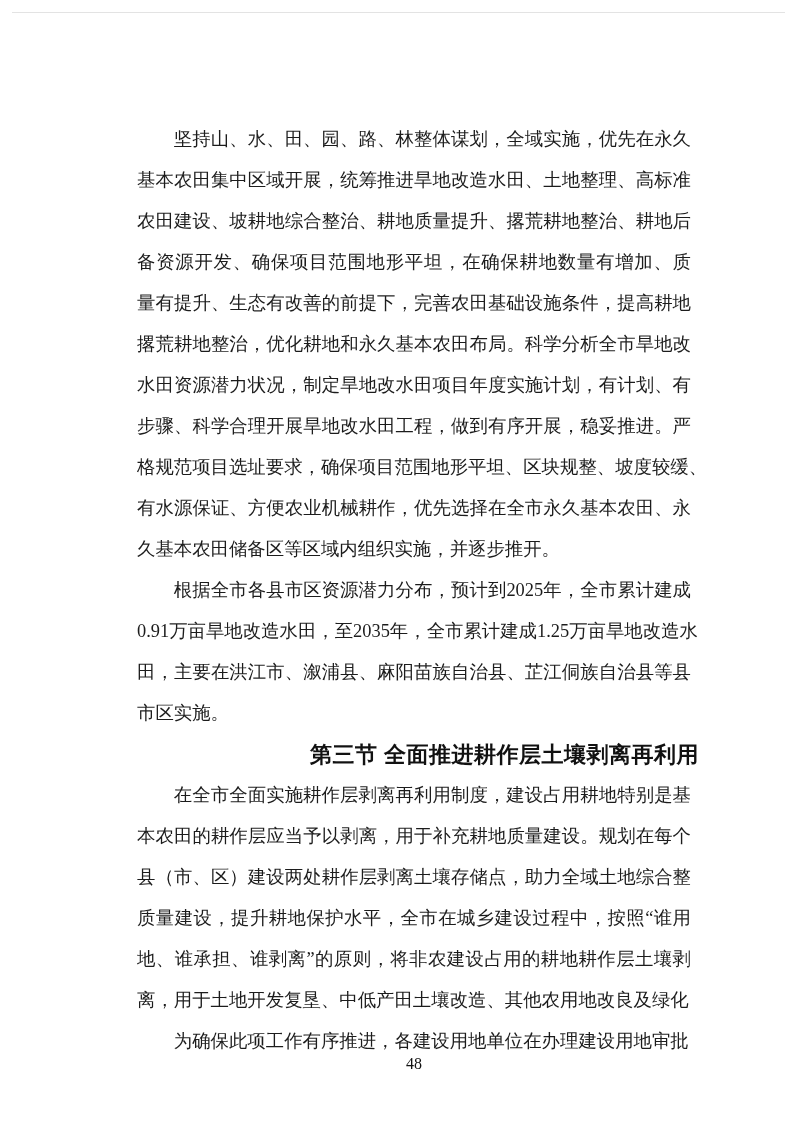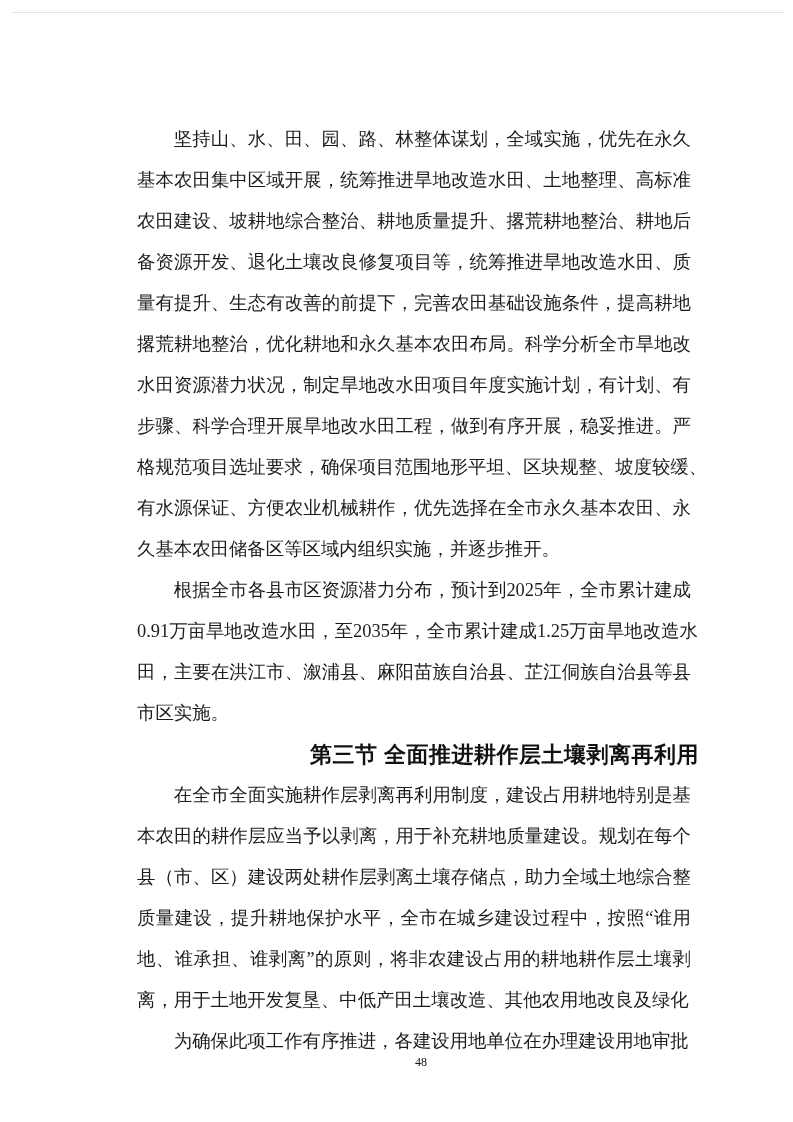--- a/index.html
+++ b/index.html
@@ -37,40 +37,40 @@
     font-weight: 700;
     text-align: right;
     line-height: 37px;
     margin: 3px 0;
     letter-spacing: 0.5px;
     color: #111111;
     white-space: nowrap;
   }
   .page-number {
     position: absolute;
-    left: 120px;
+    left: 113px;
     top: 1038px;
     width: 570px;
     text-align: center;
     font-family: "Liberation Serif", "DejaVu Serif", serif;
-    font-size: 12px;
+    font-size: 16px;
     color: #111111;
   }
 </style>
 </head>
 <body>
 
 <div class="page">
   <div class="content">
 
     <div class="para">
       <div class="line indent">坚持山、水、田、园、路、林整体谋划，全域实施，优先在永久</div>
       <div class="line">基本农田集中区域开展，统筹推进旱地改造水田、土地整理、高标准</div>
       <div class="line">农田建设、坡耕地综合整治、耕地质量提升、撂荒耕地整治、耕地后</div>
-      <div class="line">备资源开发、退化土壤改良修复项目等，统筹推进旱地改造水田、质</div>
+      <div class="line">备资源开发、确保项目范围地形平坦，在确保耕地数量有增加、质</div>
       <div class="line">量有提升、生态有改善的前提下，完善农田基础设施条件，提高耕地</div>
       <div class="line">撂荒耕地整治，优化耕地和永久基本农田布局。科学分析全市旱地改</div>
       <div class="line">水田资源潜力状况，制定旱地改水田项目年度实施计划，有计划、有</div>
       <div class="line">步骤、科学合理开展旱地改水田工程，做到有序开展，稳妥推进。严</div>
       <div class="line">格规范项目选址要求，确保项目范围地形平坦、区块规整、坡度较缓、</div>
       <div class="line">有水源保证、方便农业机械耕作，优先选择在全市永久基本农田、永</div>
       <div class="line">久基本农田储备区等区域内组织实施，并逐步推开。</div>
     </div>
 
     <div class="para">

